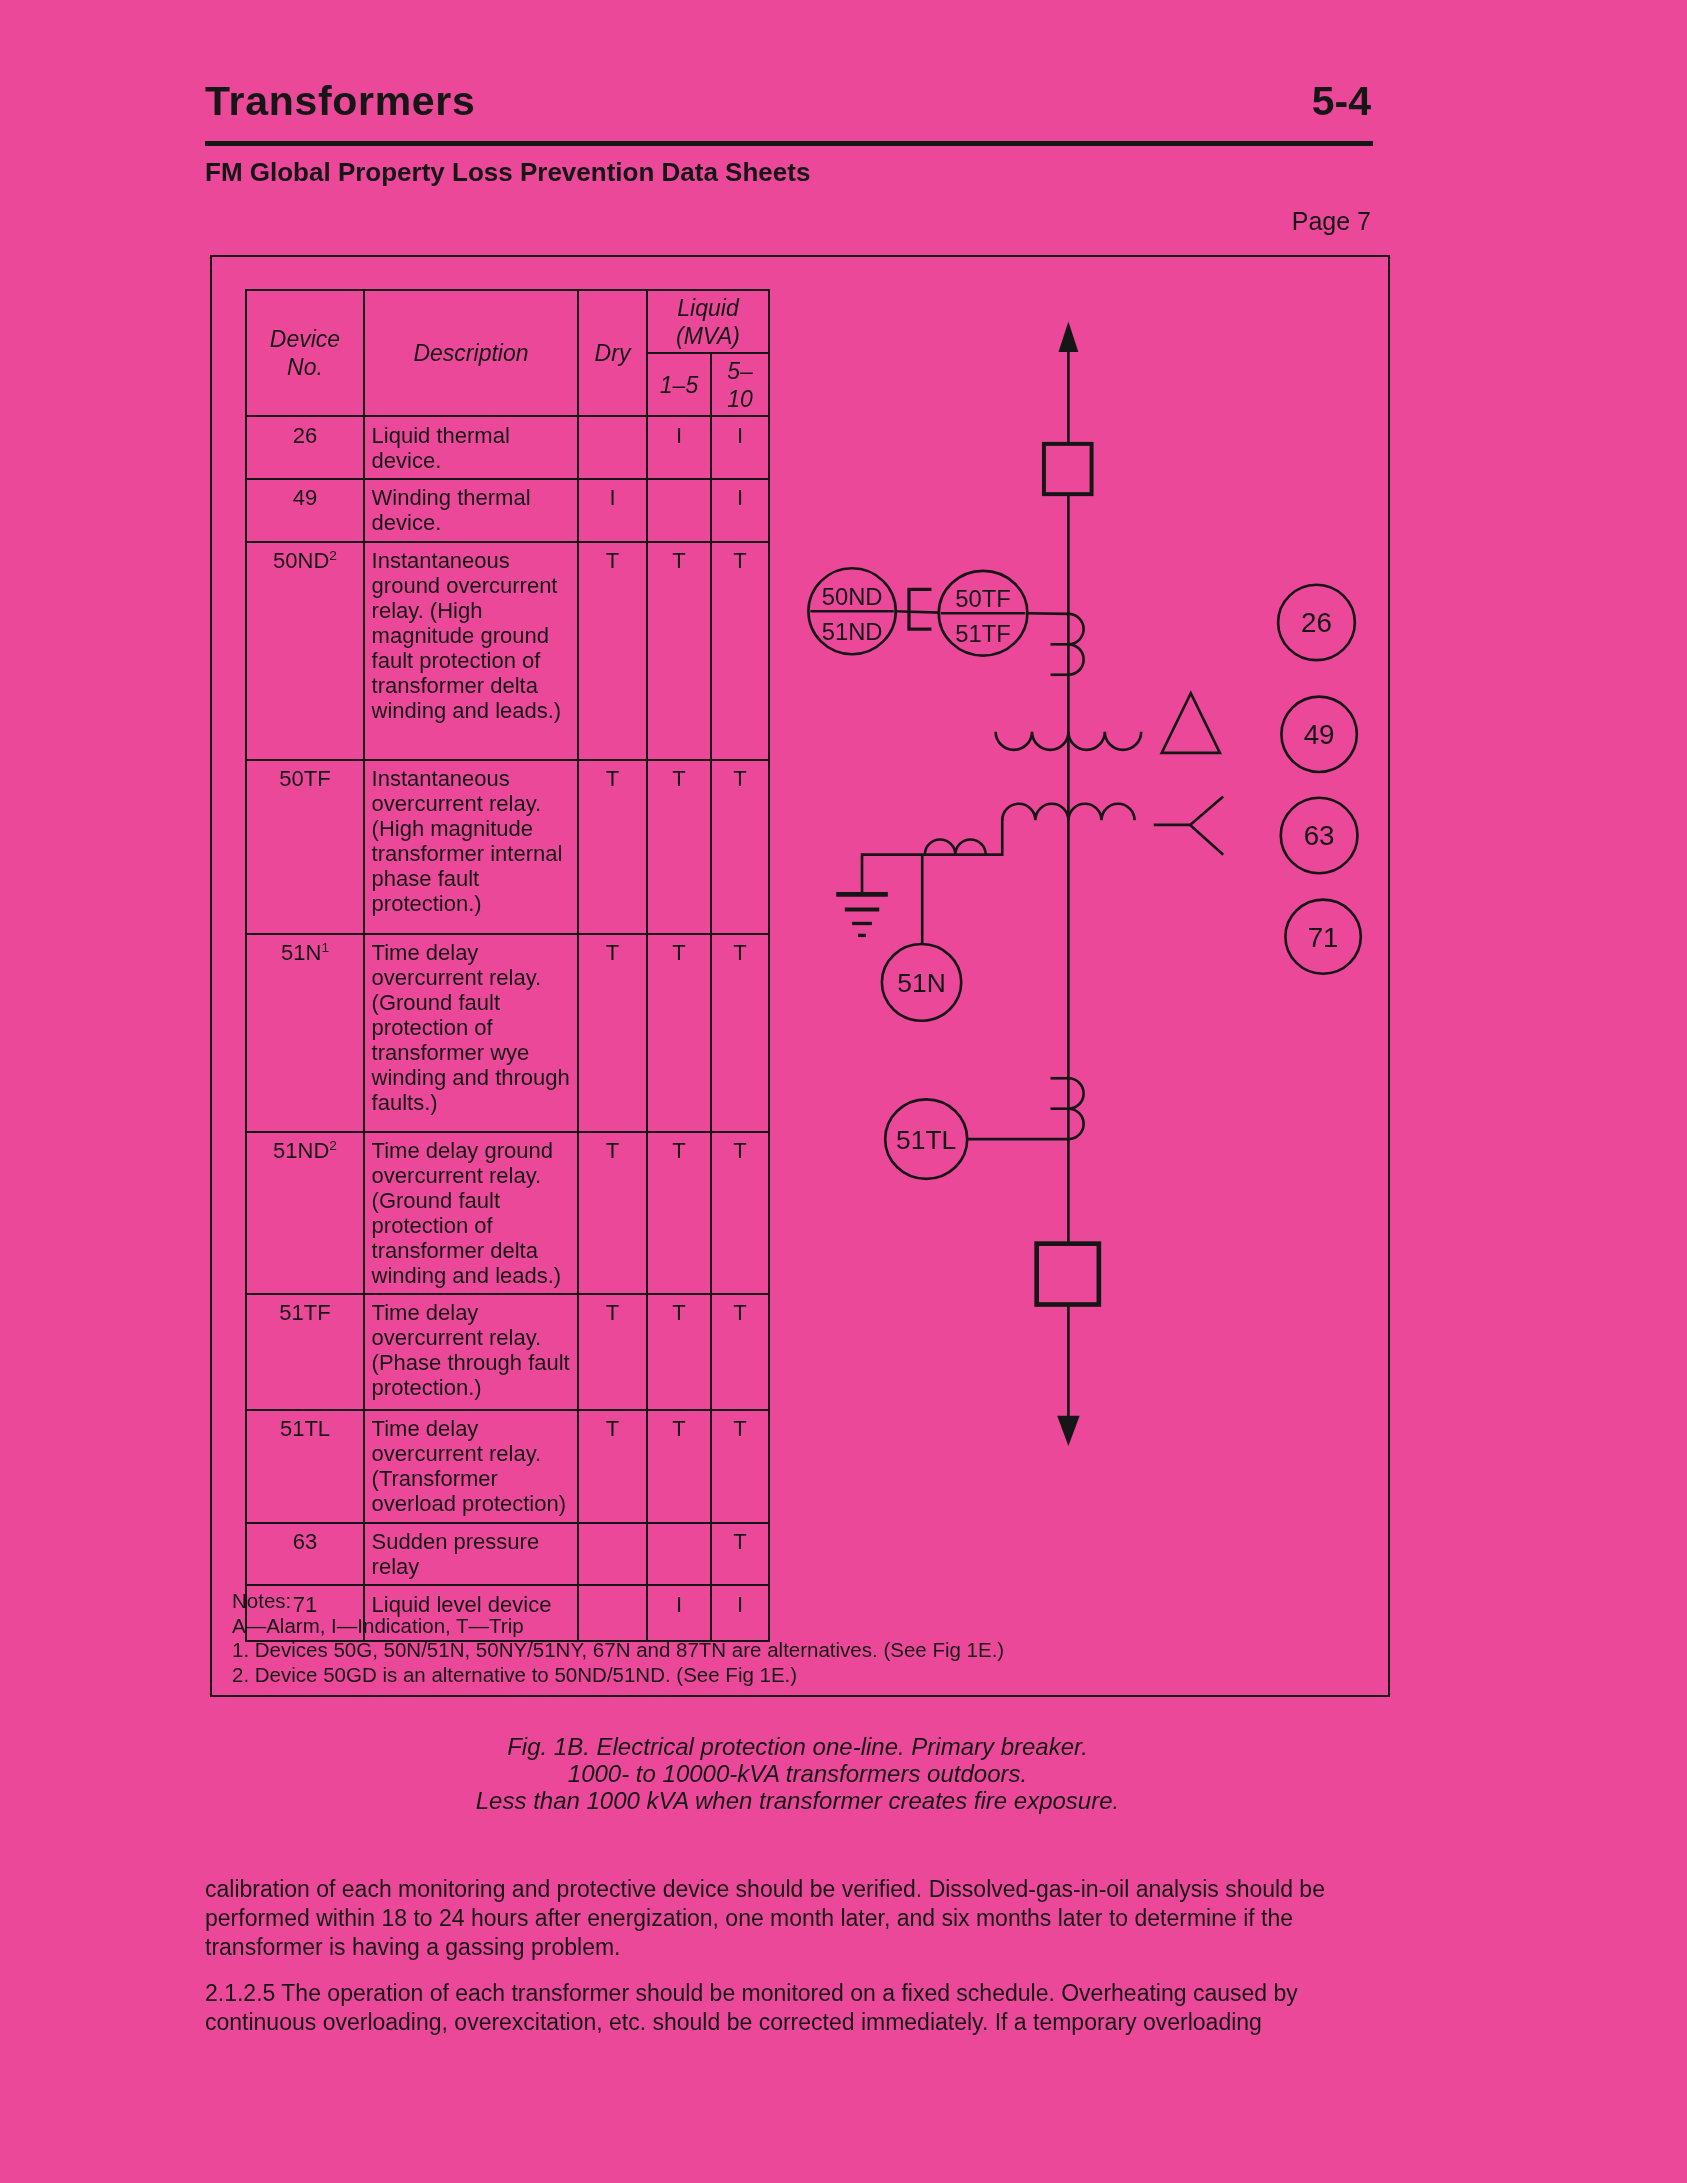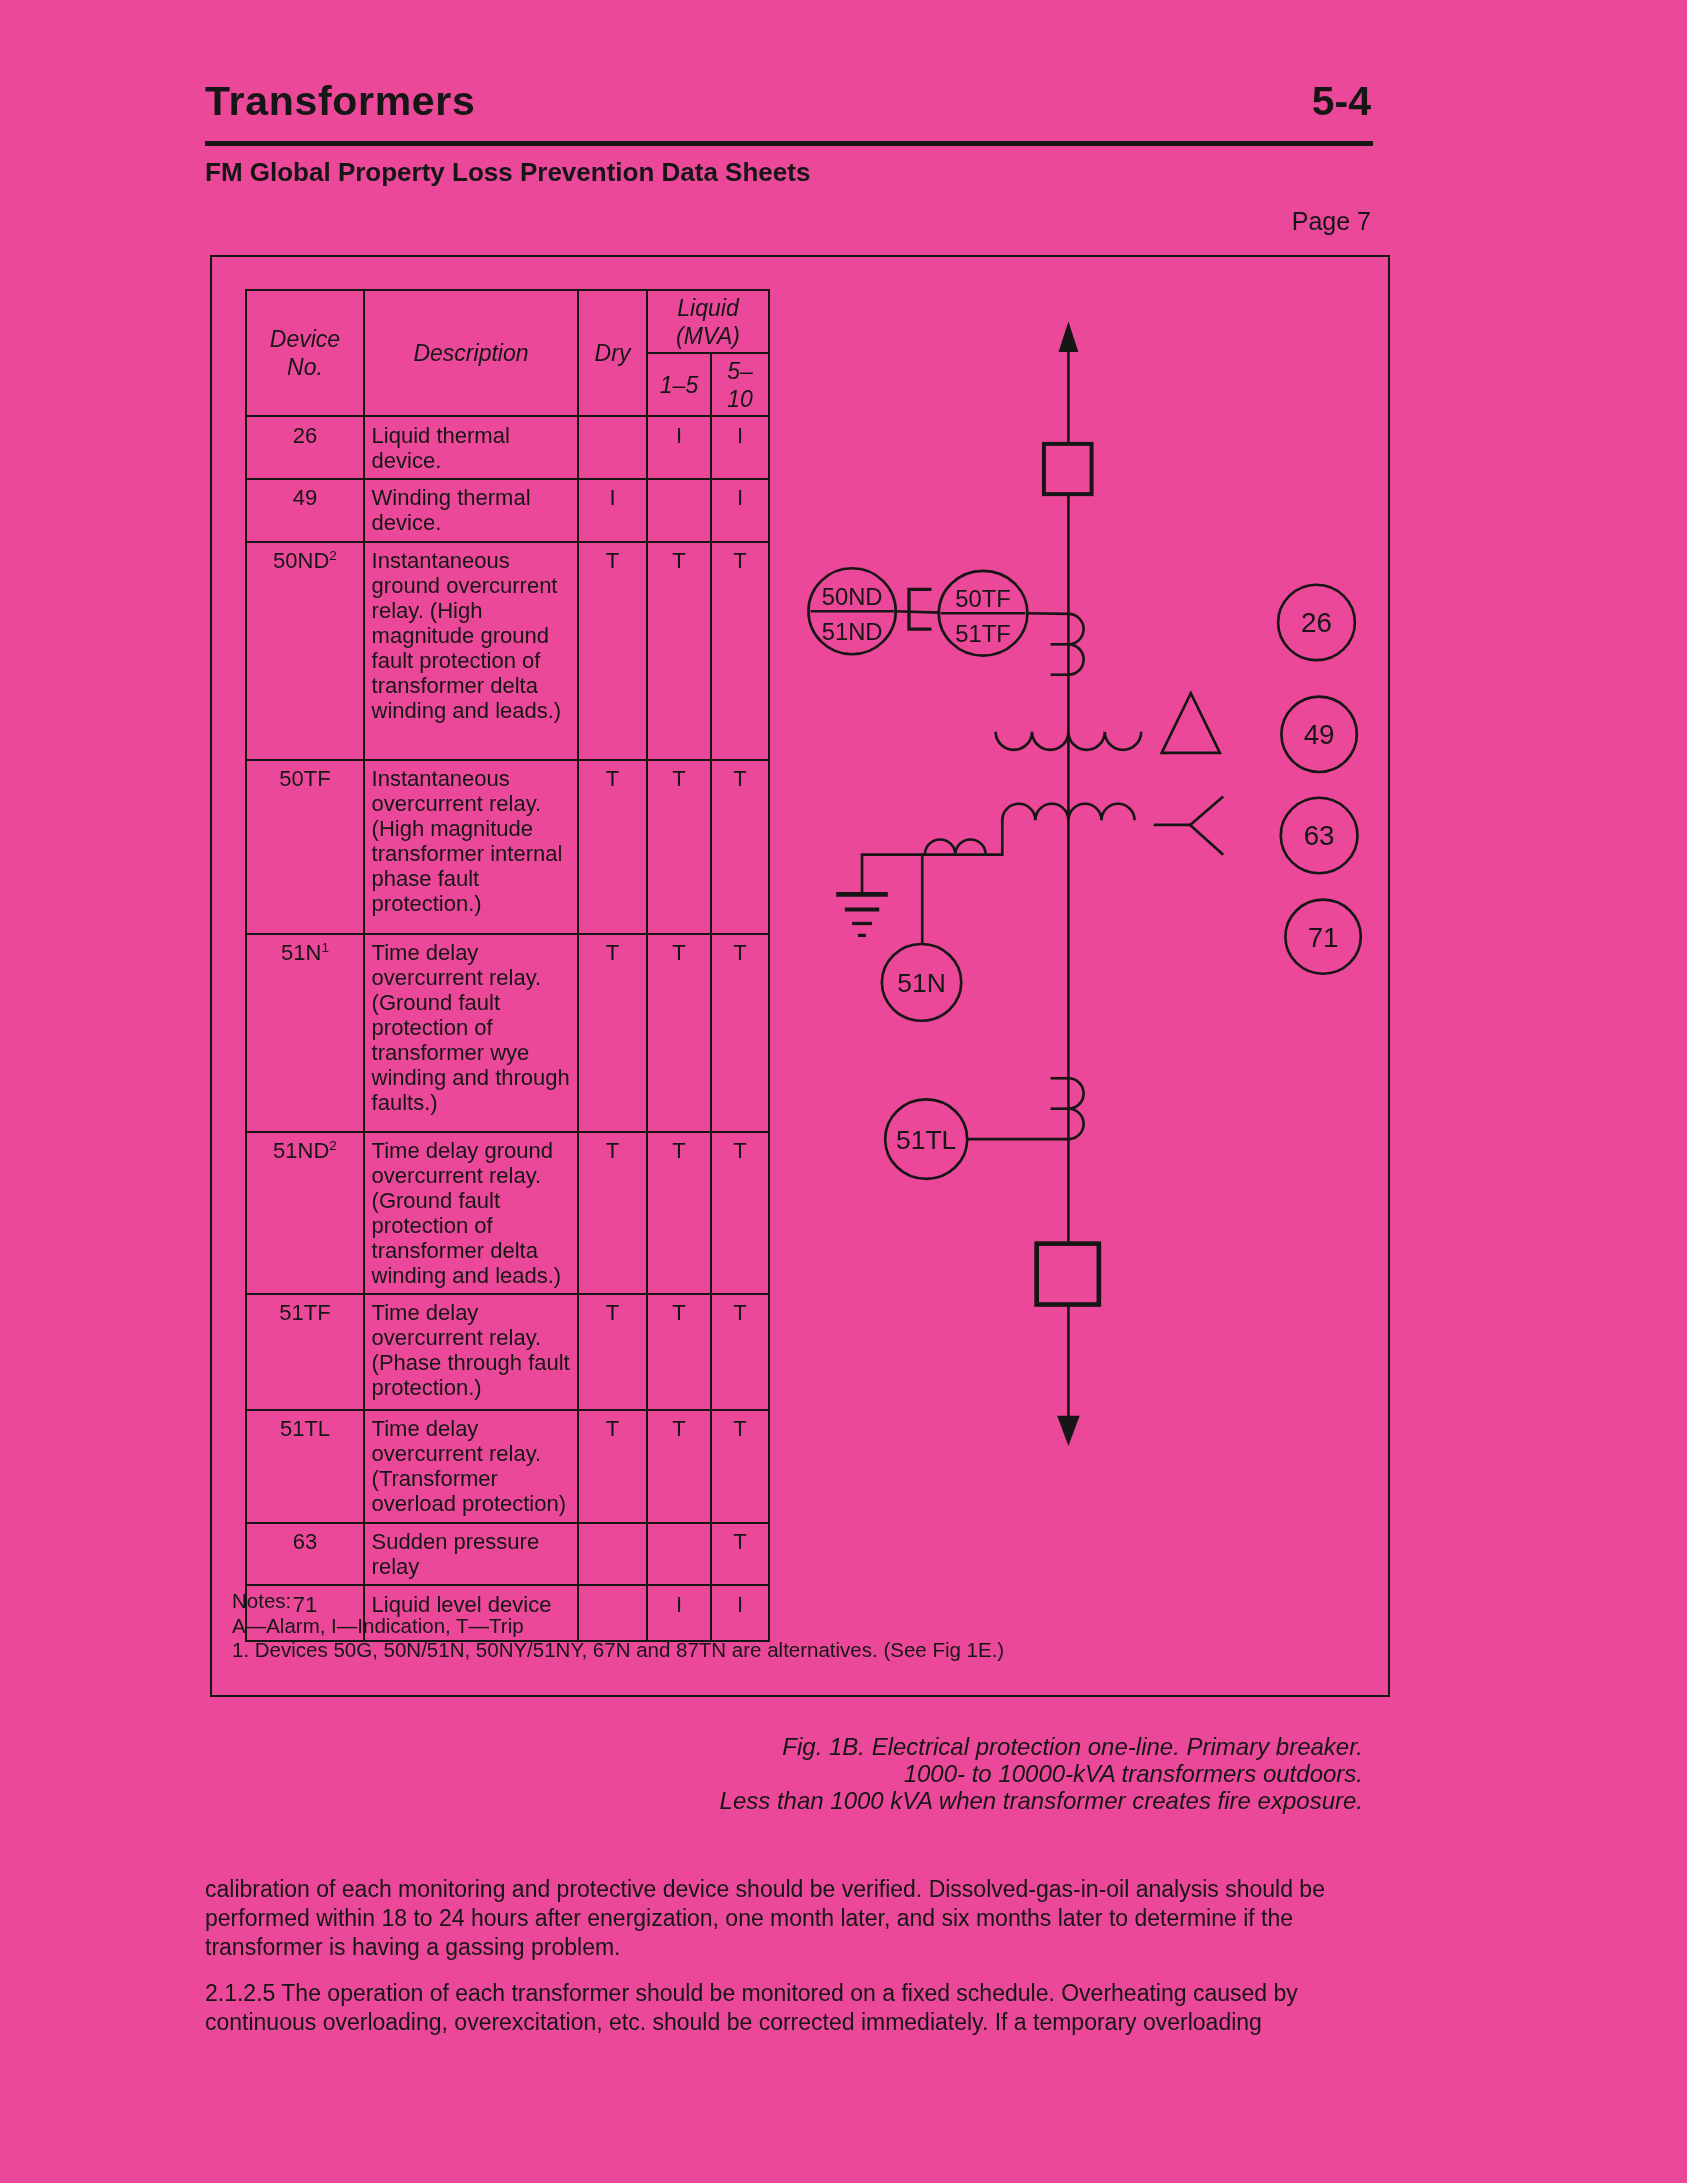--- a/index.html
+++ b/index.html
@@ -42,21 +42,21 @@
   tbody tr:nth-child(6)  { height:146px; }
   tbody tr:nth-child(7)  { height:116px; }
   tbody tr:nth-child(8)  { height:112px; }
   tbody tr:nth-child(9)  { height:60px; }
   tbody tr:nth-child(10) { height:56px; }
 
   
   .notes { position:absolute; left:232px; top:1589px; font-size:20.5px; line-height:24.5px; }
 
   
-  .caption { position:absolute; left:232px; top:1733px; width:1131px; text-align:right;
+  .caption { position:absolute; left:232px; top:1733px; width:1131px; text-align:center;
              font-style:italic; font-size:24px; line-height:27px; }
 
   
   .bodytext { position:absolute; left:205px; top:1859px; width:1168px; font-size:23px; line-height:29px; }
   .bodytext p { margin:16px 0 17px 0; }
 
   
   .footer { position:absolute; left:205px; top:2113px; width:1197px; text-align:center; font-size:24px; }
 
   
@@ -174,20 +174,21 @@
           </tr>
         </tbody>
     </table>
   </div>
 
   <div class="notes">
     <div>Notes:</div>
     <div>A—Alarm, I—Indication, T—Trip</div>
     <div>
         <div>1.  Devices 50G, 50N/51N, 50NY/51NY, 67N and 87TN are alternatives. (See Fig 1E.)</div>
+        <div>2.  Device 50GD is an alternative to 50ND/51ND. (See Fig 1E.)</div>
       </div>
   </div>
 
   <svg class="diagram-svg" viewBox="0 0 2550 3300">
     <g stroke="#161616" stroke-width="4" fill="none">
 
       <polygon points="1615,486 1600,532 1630,532" fill="#161616" stroke="none"></polygon>
       <line x1="1615" y1="524" x2="1615" y2="671"></line>
 
       <rect x="1578" y="671" width="72" height="76" stroke-width="6"></rect>

